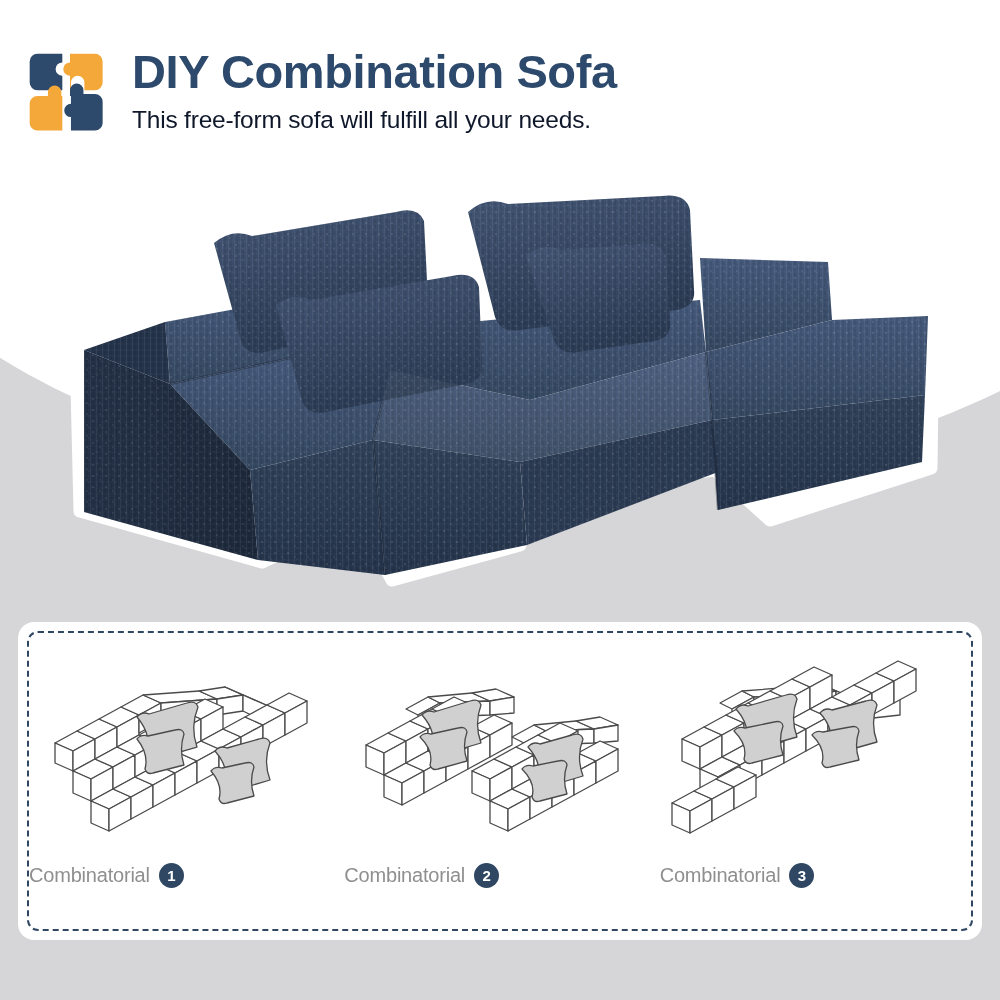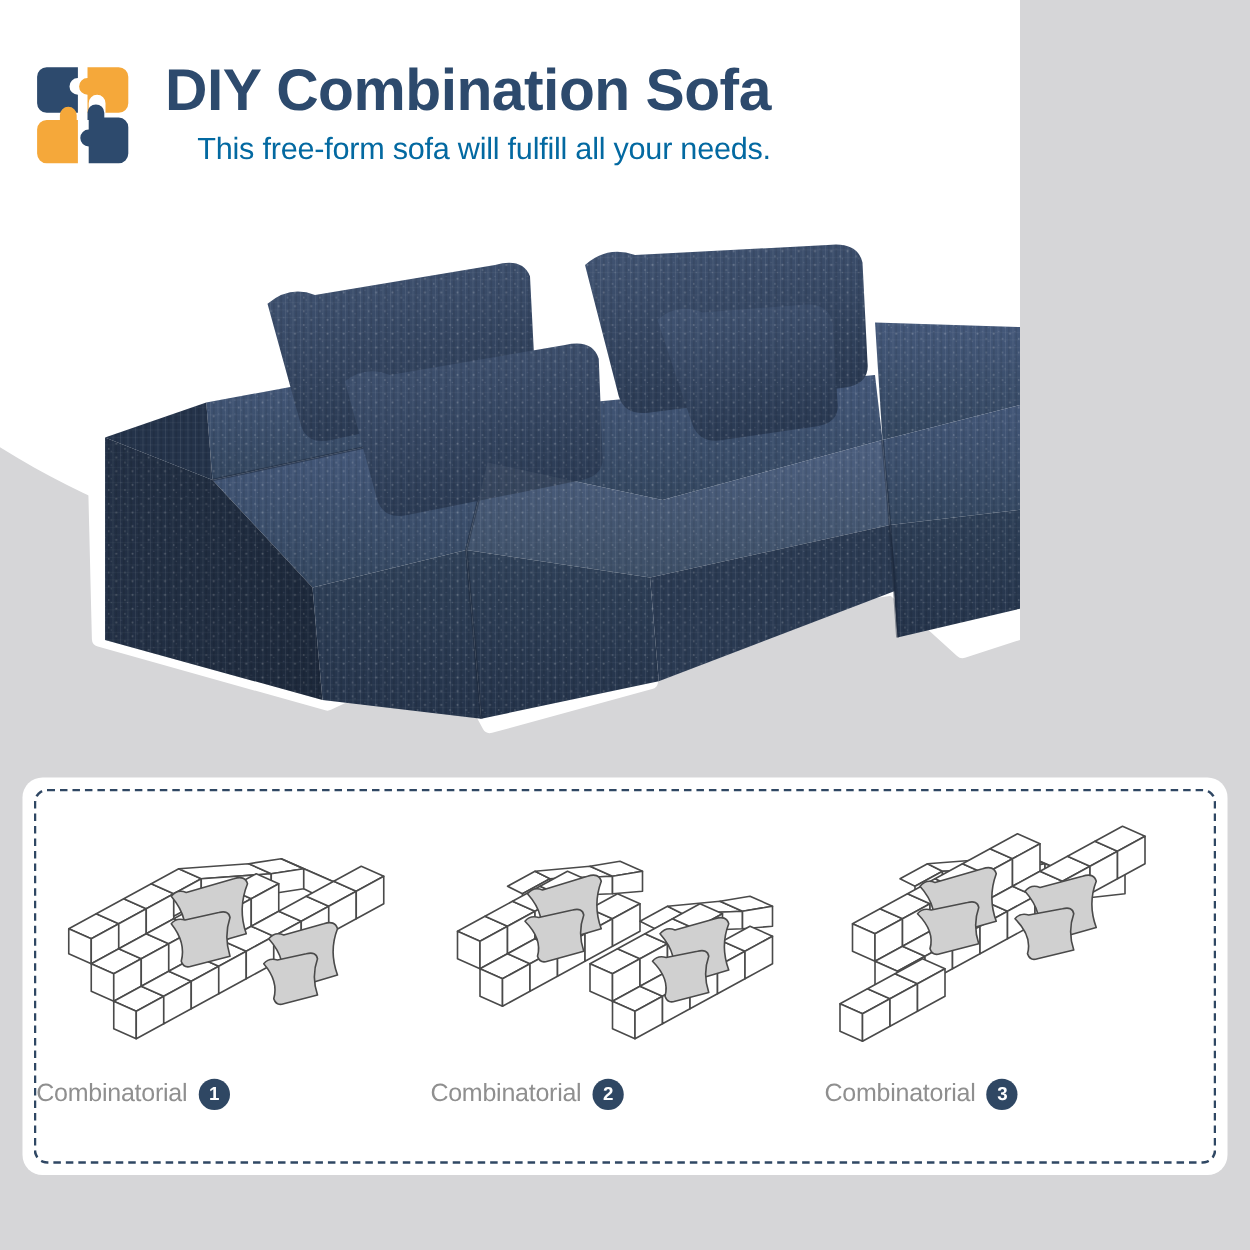--- a/index.html
+++ b/index.html
@@ -17,21 +17,21 @@
     width: 1000px;
     height: 1000px;
     background: #d6d6d8;
     overflow: hidden;
   }
 
   
   #hero {
     position: absolute;
     left: 0; top: 0;
-    width: 816px; height: 618px;
+    width: 1000px; height: 618px;
     overflow: hidden;
   }
 
   
   .white-swoosh {
     position: absolute;
     left: -180px;
     top: -300px;
     width: 1420px;
     height: 790px;
@@ -71,25 +71,24 @@
     font-size: 47px;
     line-height: 1.04;
     font-weight: bold;
     color: #2d4a6d;
     letter-spacing: -0.4px;
     white-space: nowrap;
   }
   .sub-title {
     margin-top: 9px;
     font-size: 24.5px;
-    color: #0369a1;
+    color: #0f172a;
     font-weight: normal;
     letter-spacing: -0.2px;
     white-space: nowrap;
-    text-align: right;
   }
 
   
   #sofa {
     position: absolute;
     left: 0; top: 0;
     width: 1000px; height: 618px;
     z-index: 10;
   }
   #sofa svg { display: block; width: 1000px; height: 618px; }

